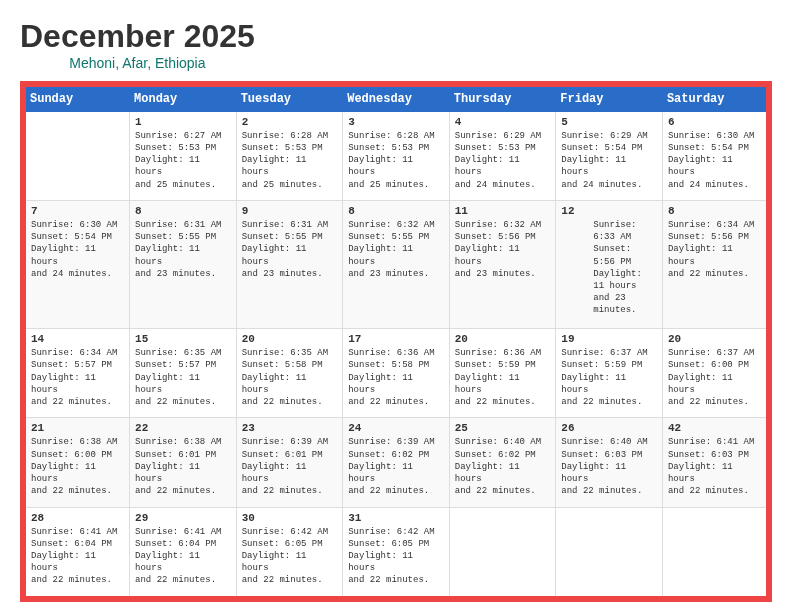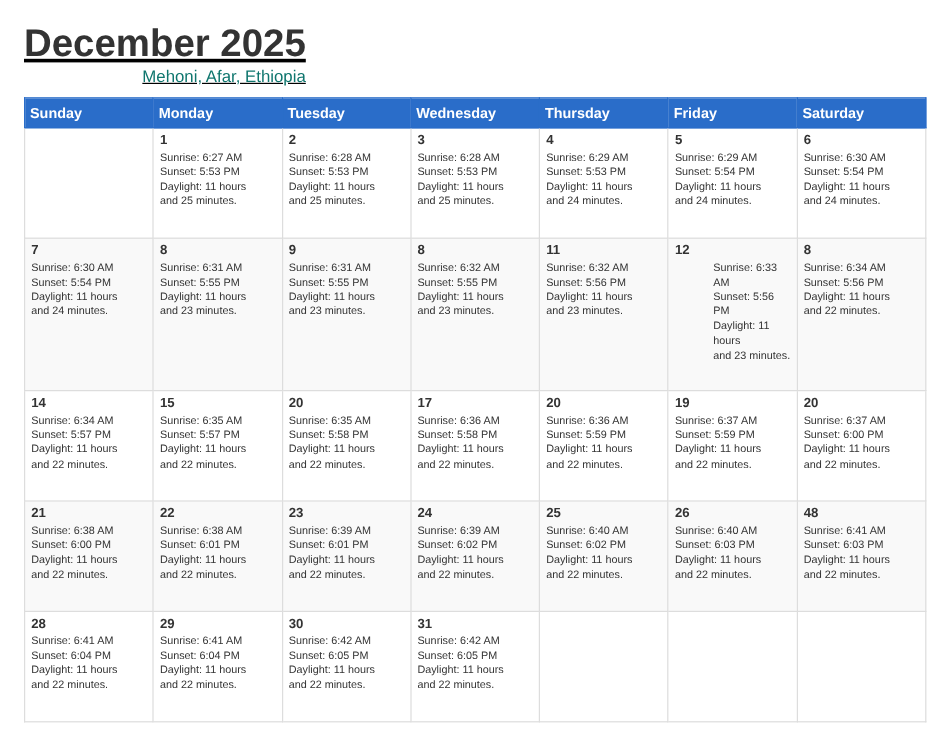--- a/index.html
+++ b/index.html
@@ -33,38 +33,38 @@
       line-height: 1.1;
     }
     .logo-general { color: #333; }
     .logo-blue { color: #1a6abf; }
     .logo-icon {
       width: 28px;
       height: 28px;
       margin-left: 2px;
     }
     .title-block {
-      text-align: right;
-      text-decoration: underline;
+      text-align: center;
     }
     .month-title {
       font-size: 32px;
       font-weight: bold;
       color: #333;
     }
     .subtitle {
       font-size: 14px;
       color: #0f766e;
     }
     .calendar {
       flex: 1;
-      border: 1px solid #ef4444;
+      border: 6px solid #ef4444;
       border-collapse: collapse;
       width: 100%;
       table-layout: fixed;
+      font-family: Liberation Mono, monospace;
     }
     .calendar th {
       background-color: #2a6dc9;
       color: #fff;
       font-size: 12px;
       font-weight: bold;
       padding: 5px 4px;
       text-align: left;
       border: 1px solid #2a6dc9;
     }
@@ -302,21 +302,21 @@
 and 22 minutes.</div>
           </td>
           <td>
             <span class="day-num">26</span>
             <div class="day-info" style="white-space: pre-line;">Sunrise: 6:40 AM
 Sunset: 6:03 PM
 Daylight: 11 hours
 and 22 minutes.</div>
           </td>
           <td>
-            <span class="day-num">48</span>
+            <span class="day-num">42</span>
             <div class="day-info" style="white-space: pre-line;">Sunrise: 6:41 AM
 Sunset: 6:03 PM
 Daylight: 11 hours
 and 22 minutes.</div>
           </td>
         </tr>
         <tr>
           <td>
             <span class="day-num">28</span>
             <div class="day-info" style="white-space: pre-line;">Sunrise: 6:41 AM

